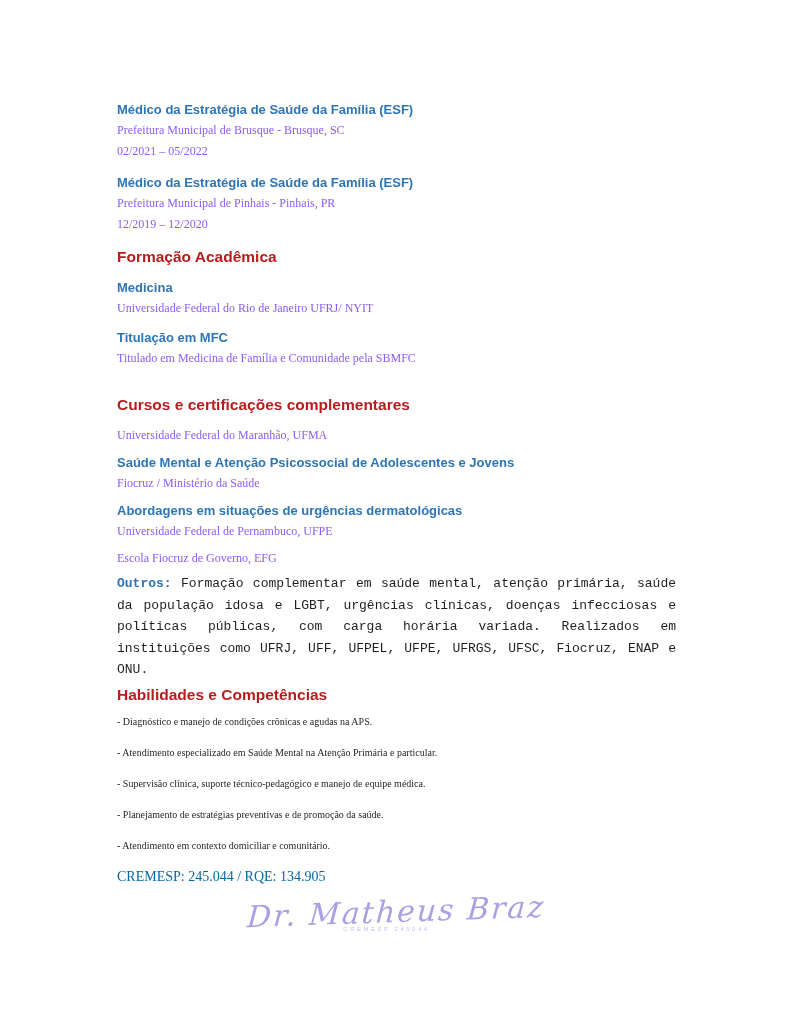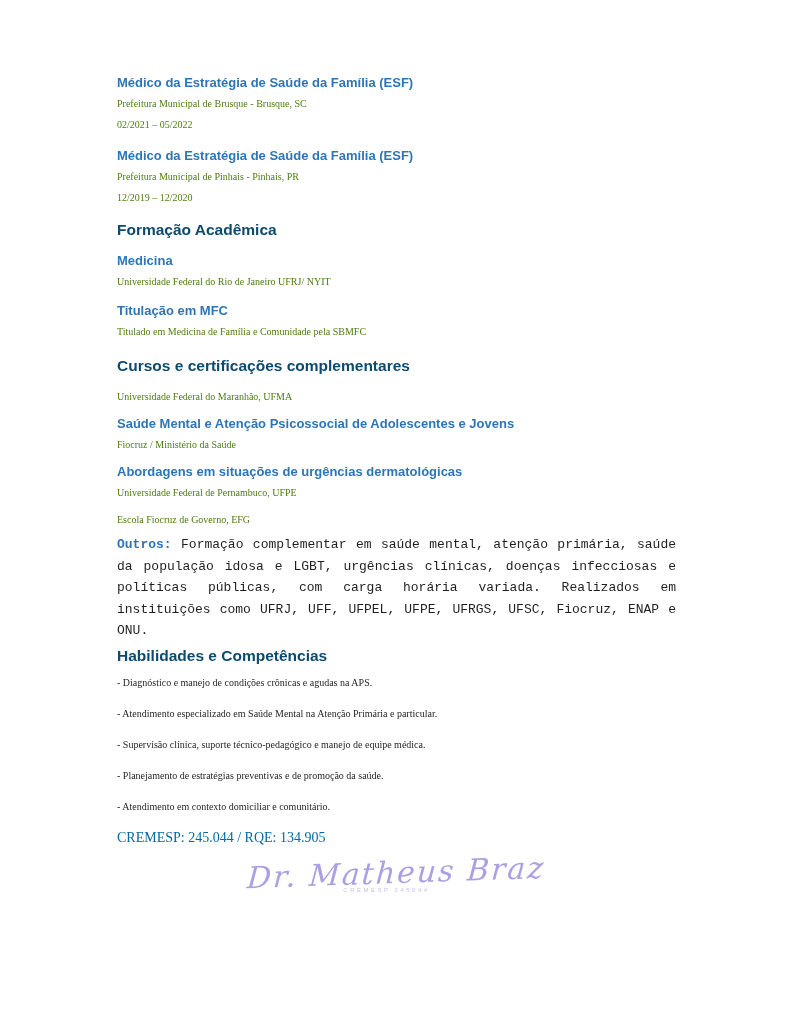--- a/index.html
+++ b/index.html
@@ -3,57 +3,57 @@
 <meta charset="utf-8">
 <title>Currículo</title>
 <style>
   html, body { margin: 0; padding: 0; background: #ffffff; }
   .page {
     position: relative;
     width: 791px;
     height: 992px;
     background: #ffffff;
     box-sizing: border-box;
-    padding: 72px 115px 0 117px;
+    padding: 99px 115px 0 117px;
     overflow: hidden;
     font-family: "Liberation Serif", serif;
     color: #1f1f1f;
   }
   
   .sub-title {
     font-family: "Liberation Sans", sans-serif;
     font-weight: 700;
     font-size: 13px;
     line-height: 21px;
     color: #2E75B6;
   }
   
   .serif-line {
     font-family: "Liberation Serif", serif;
-    font-size: 10px;
+    font-size: 12px;
     line-height: 21px;
-    color: #4d7c0f;
+    color: #8b5cf6;
   }
   .entry { margin: 0 0 10px 0; }
   .edu-entry { margin: 0 0 8px 0; }
   .edu-entry.last { margin-bottom: 10px; }
   .course-entry { margin: 0 0 6px 0; }
   .course-entry .sub-title, .course-entry .serif-line { line-height: 21px; }
   .course-entry.last { margin-bottom: 0; }
 
   .sec-h {
     font-family: "Liberation Sans", sans-serif;
     font-weight: 700;
     font-size: 15.5px;
     line-height: 24px;
-    color: #0c4a6e;
+    color: #b91c1c;
     margin: 0 0 8px 0;
   }
   .sec-h.edu { margin-top: 0; }
-  .sec-h.courses { margin-top: 12px; }
+  .sec-h.courses { margin-top: 24px; }
   .sec-h.skills { margin-top: 2px; margin-bottom: 4px; }
 
   .outros-line {
     margin: 0 0 12px 0;
   }
   .outros-para {
     margin: 4px 0 0 0;
     font-family: Liberation Mono, monospace;
     font-size: 13px;
     line-height: 21.5px;

